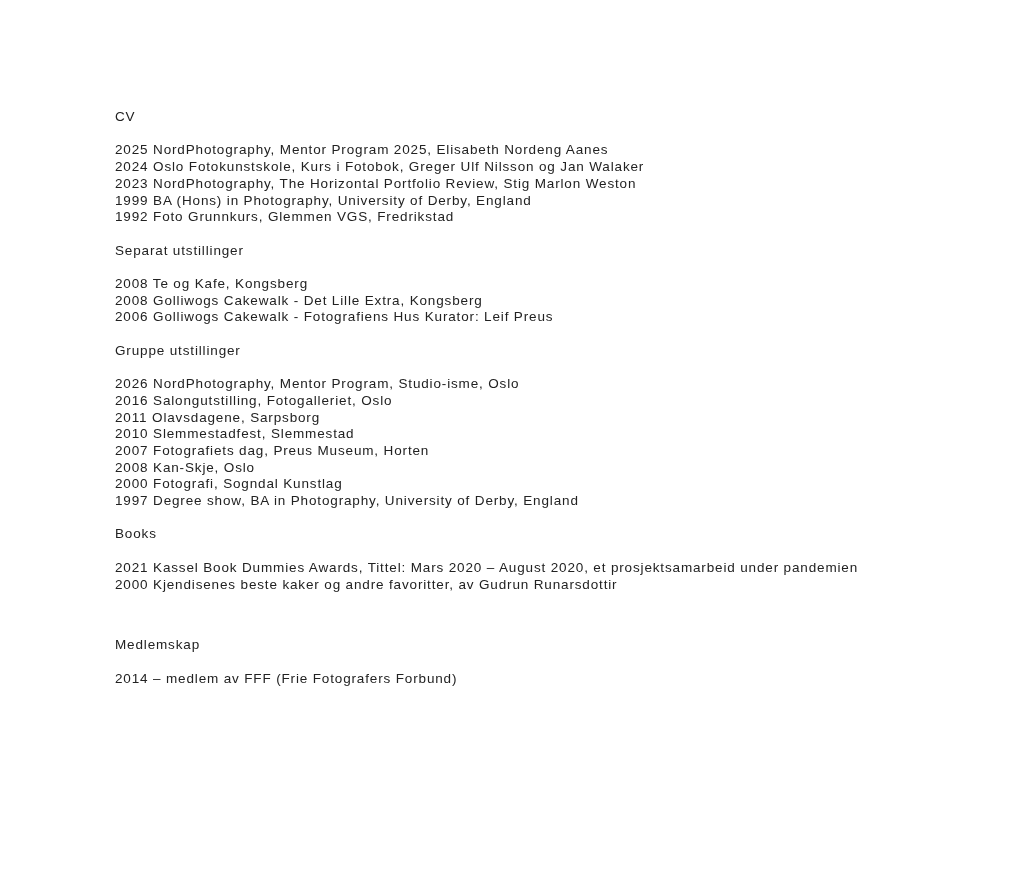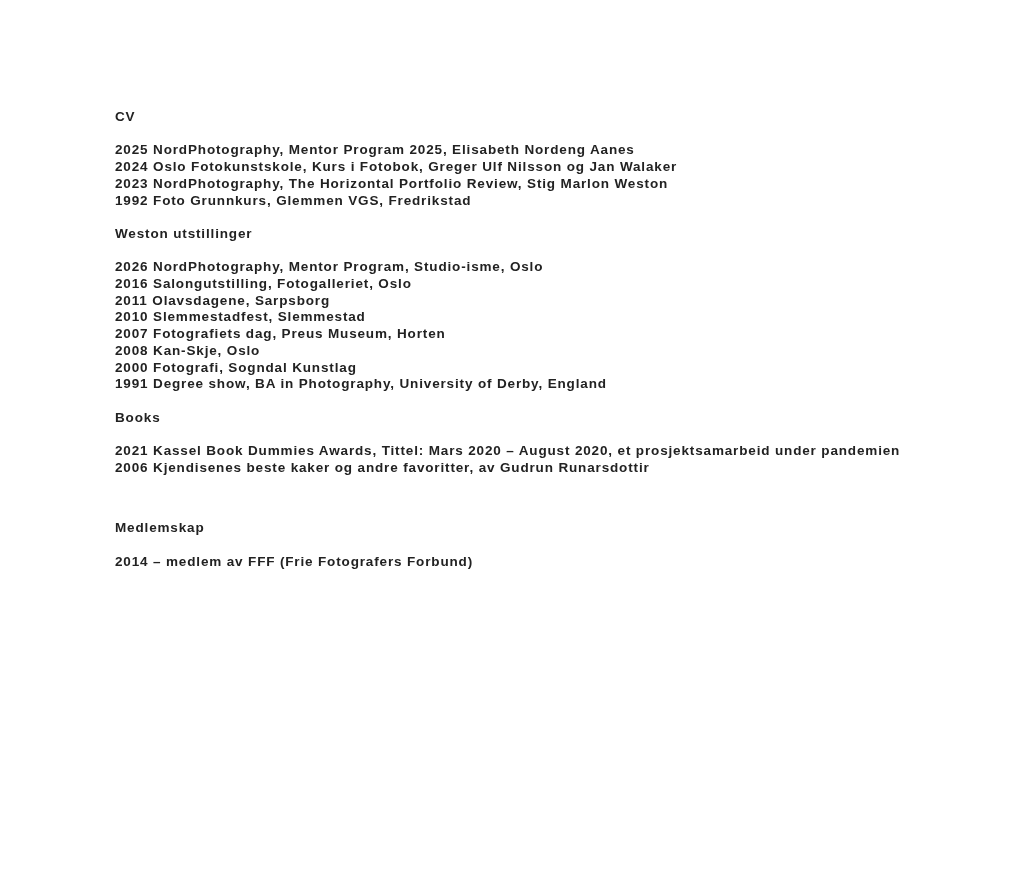--- a/index.html
+++ b/index.html
@@ -19,21 +19,21 @@
     font-size: 13.5px;
     font-weight: 400;
     letter-spacing: 0.85px;
     line-height: 16.7px;
     color: #222222;
   }
   .line {
     margin: 0;
     padding: 0;
     font-size: inherit;
-    font-weight: bold;
+    font-weight: normal;
     letter-spacing: inherit;
     white-space: nowrap;
   }
   .section {
     margin-top: 16.7px; 
   }
   .section.extra-gap {
     margin-top: 44px; 
   }
   .section .items {
@@ -46,44 +46,53 @@
 <body>
 
 <main class="page">
   <h1 class="line">CV</h1>
   <div id="sections">
   <section class="section">
     <ul class="items">
           <li class="line">2025 NordPhotography, Mentor Program 2025, Elisabeth Nordeng Aanes</li>
           <li class="line">2024 Oslo Fotokunstskole, Kurs i Fotobok, Greger Ulf Nilsson og Jan Walaker</li>
           <li class="line">2023 NordPhotography, The Horizontal Portfolio Review, Stig Marlon Weston</li>
+          <li class="line">1999 BA (Hons) in Photography, University of Derby, England</li>
           <li class="line">1992 Foto Grunnkurs, Glemmen VGS, Fredrikstad</li>
         </ul>
   </section>
 
+  <section class="section">
+    <h2 class="line">Separat utstillinger</h2>
+    <ul class="items">
+          <li class="line">2008 Te og Kafe, Kongsberg</li>
+          <li class="line">2008 Golliwogs Cakewalk - Det Lille Extra, Kongsberg</li>
+          <li class="line">2006 Golliwogs Cakewalk - Fotografiens Hus Kurator: Leif Preus</li>
+        </ul>
+  </section>
 
   <section class="section">
-    <h2 class="line">Weston utstillinger</h2>
+    <h2 class="line">Gruppe utstillinger</h2>
     <ul class="items">
           <li class="line">2026 NordPhotography, Mentor Program, Studio-isme, Oslo</li>
           <li class="line">2016 Salongutstilling, Fotogalleriet, Oslo</li>
           <li class="line">2011 Olavsdagene, Sarpsborg</li>
           <li class="line">2010 Slemmestadfest, Slemmestad</li>
           <li class="line">2007 Fotografiets dag, Preus Museum, Horten</li>
           <li class="line">2008 Kan-Skje, Oslo</li>
           <li class="line">2000 Fotografi, Sogndal Kunstlag</li>
-          <li class="line">1991 Degree show, BA in Photography, University of Derby, England</li>
+          <li class="line">1997 Degree show, BA in Photography, University of Derby, England</li>
         </ul>
   </section>
 
   <section class="section">
     <h2 class="line">Books</h2>
     <ul class="items">
           <li class="line">2021 Kassel Book Dummies Awards, Tittel: Mars 2020 – August 2020, et prosjektsamarbeid under pandemien</li>
-          <li class="line">2006 Kjendisenes beste kaker og andre favoritter, av Gudrun Runarsdottir</li>
+          <li class="line">2000 Kjendisenes beste kaker og andre favoritter, av Gudrun Runarsdottir</li>
         </ul>
   </section>
 
   <section class="section extra-gap">
     <h2 class="line">Medlemskap</h2>
     <ul class="items">
           <li class="line">2014 – medlem av FFF (Frie Fotografers Forbund)</li>
         </ul>
   </section>
 </div>

